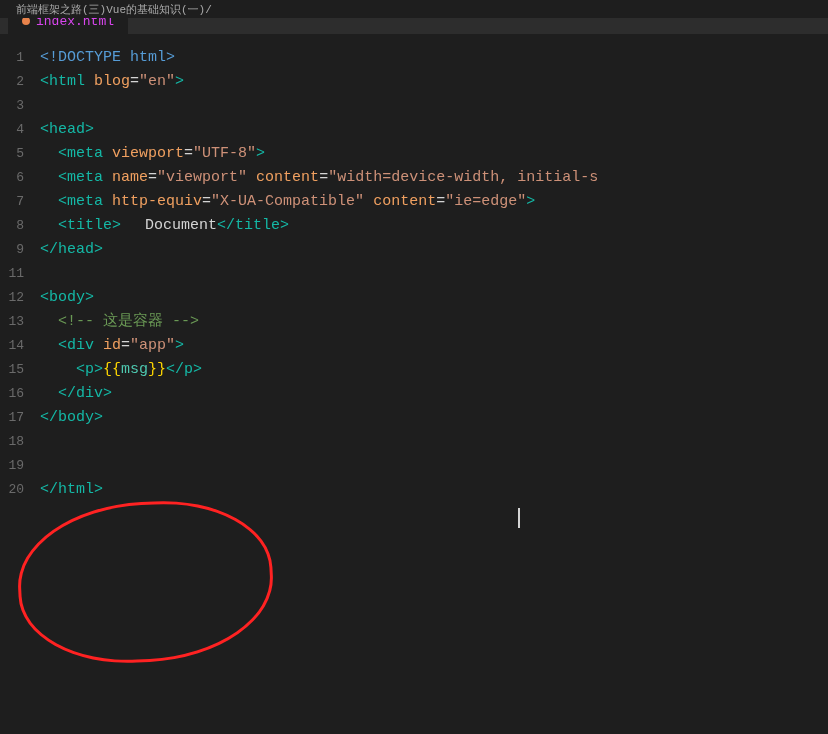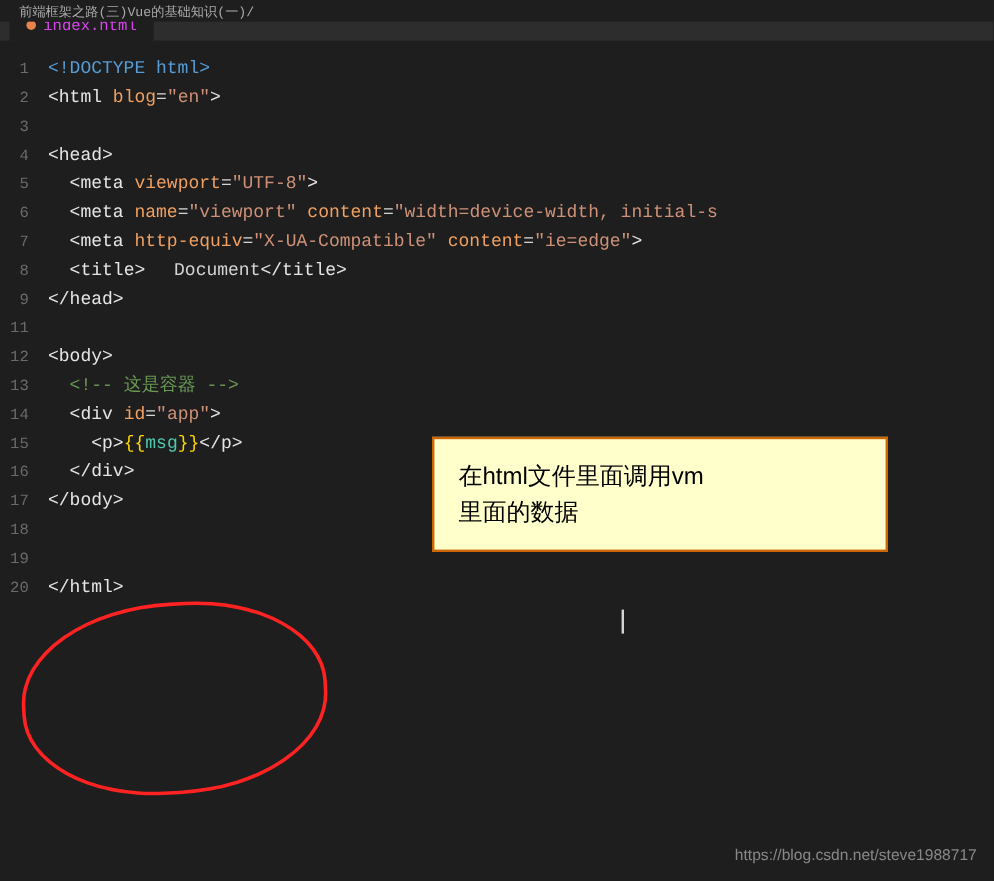--- a/index.html
+++ b/index.html
@@ -89,21 +89,21 @@
       flex-shrink: 0;
     }
 
     .line-content {
       flex: 1;
       white-space: pre;
       font-size: 15px;
     }
 
     
-    .c-tag { color: #e5e5e5; margin-top: 15px; }
+    .c-tag { color: #14b8a6; margin-top: 15px; }
     .c-attr-name { color: #f0a060; }   
     .c-attr-value { color: #ce9178; }  
     .c-equals { color: #d4d4d4; }
     .c-text { color: #d4d4d4; margin-left: 24px; }
     .c-comment { color: #6a9955; }
     .c-doctype { color: #569cd6; }
     .c-bracket { color: #ffd700; }
     .c-mustache { color: #4ec9b0; }
 
     
@@ -262,25 +262,19 @@
   <div class="code-line">
     <span class="line-number">19</span>
     <span class="line-content"></span>
   </div>
 
   <div class="code-line">
     <span class="line-number">20</span>
     <span class="line-content"><span class="c-tag">&lt;/html&gt;</span></span>
   </div>
 
-  <div class="tooltip-box">
-    <span>在html文件里面调用vm<br>里面的数据</span>
-  </div>
 
   <div class="red-circle"></div>
 
   <div class="cursor"></div>
 
-  <div class="watermark">
-    <span>https://blog.csdn.net/steve1988717</span>
-  </div>
 
 </div>
 
 </body></html>

